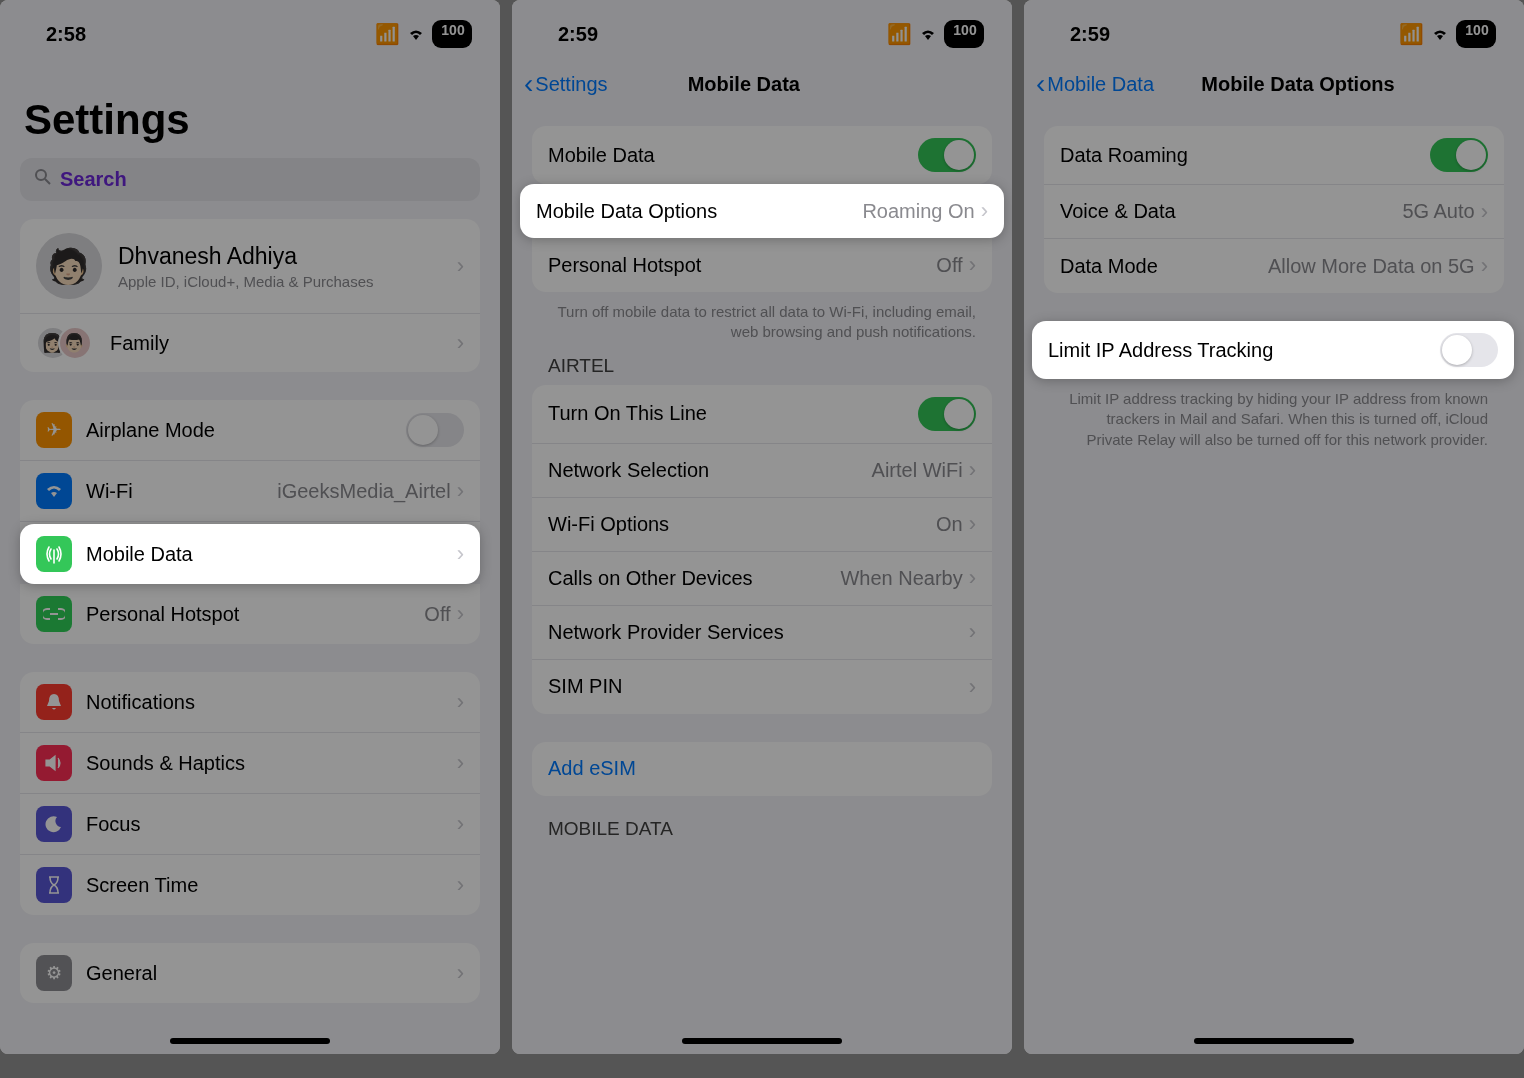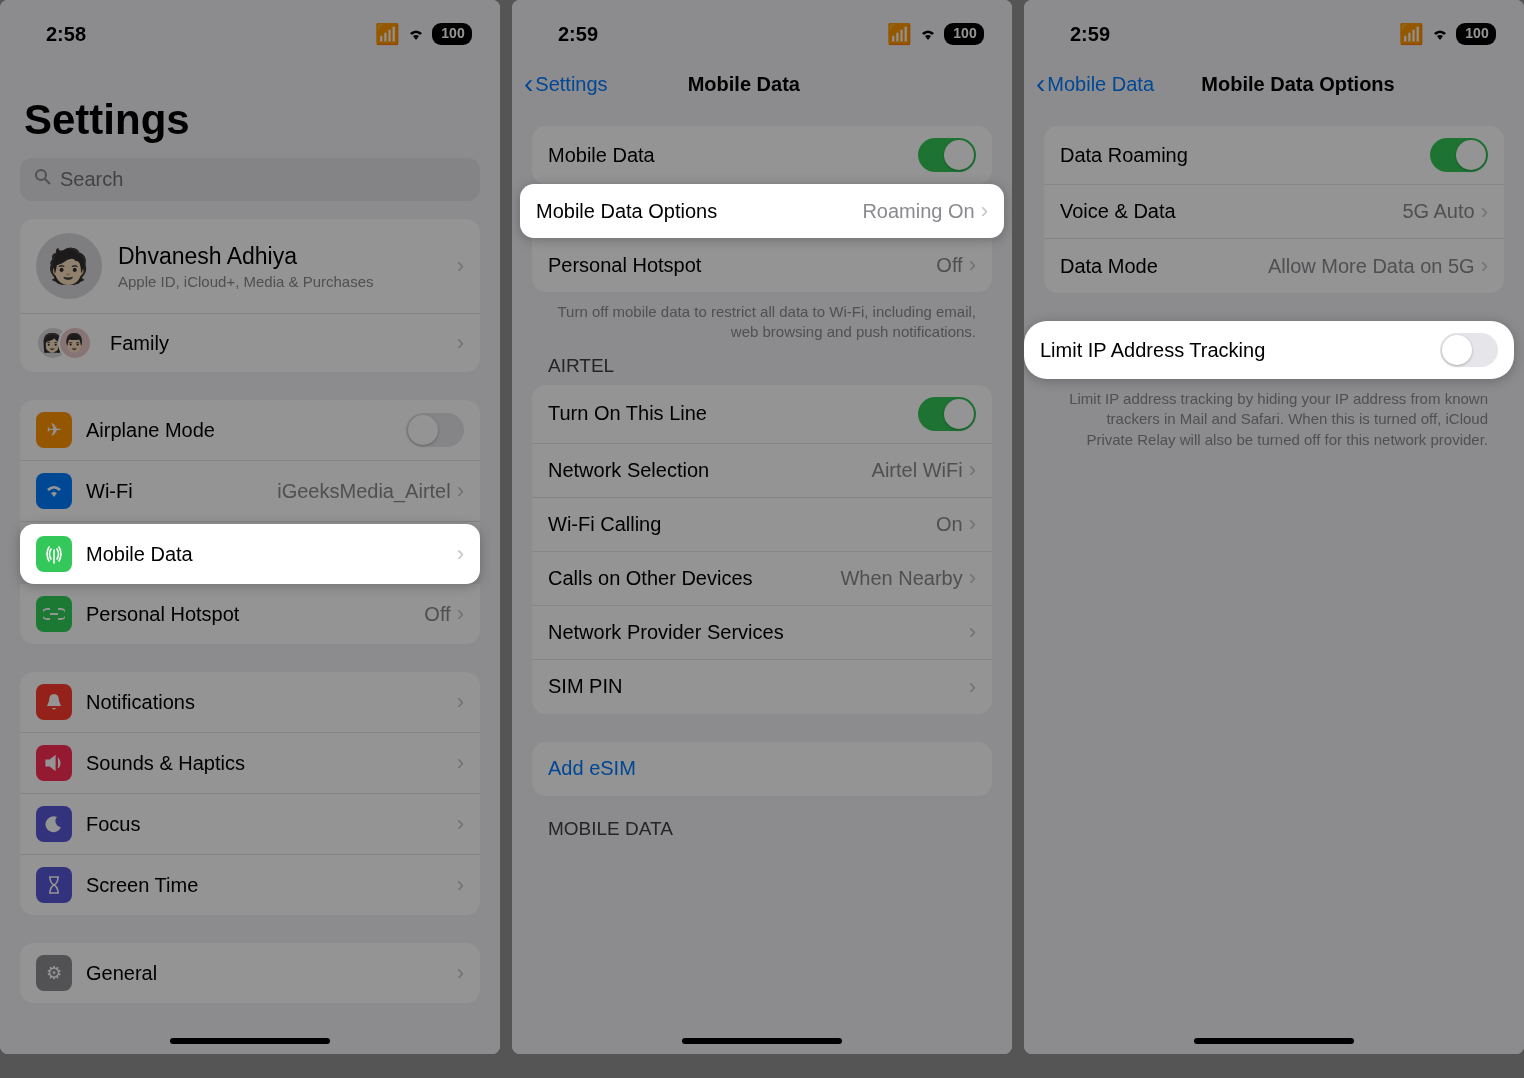--- a/index.html
+++ b/index.html
@@ -33,40 +33,40 @@
     justify-content: space-between;
     align-items: center;
     padding: 18px 28px 6px 46px;
     font-size: 20px;
     font-weight: 600;
     height: 56px;
   }
   .status-right { display:flex; align-items:center; gap:6px; }
   .battery-pill {
     background:#000; color:#fff; border-radius:9px;
-    font-size:14px; font-weight:700; padding:2px 6px 4px 8px;
+    font-size:14px; font-weight:700; padding:2px 6px 10px 8px;
     display:inline-flex; align-items:center; min-width:40px; justify-content:center;
   }
   
   .nav-bar {
     display:flex; align-items:center; height:56px;
     padding: 0 12px;
     font-size:20px;
   }
   .nav-back { color:#007aff; display:flex; align-items:center; font-size:20px;}
   .nav-back .chev { font-size:28px; font-weight:500; margin-right:2px; line-height:1;}
   .nav-title { flex:1; text-align:center; font-weight:600; font-size:20px;}
   .nav-spacer { width:120px; }
   
   .big-title { font-size:42px; font-weight:700; padding: 40px 0 14px 24px; }
   
   .search-box {
     margin: 0 20px 18px; background:#e3e3e9; border-radius:12px;
     padding: 10px 14px; display:flex; align-items:center; gap:8px;
-    color:#737373; font-size:20px;
+    color:#6d28d9; font-size:20px;font-weight:bold;
   }
   
   .group {
     margin: 0 20px 28px; background:#fff; border-radius:14px;
     overflow:hidden;
   }
   .row {
     display:flex; align-items:center; padding:12px 16px;
     min-height:54px; position:relative;
     border-bottom:1px solid #e5e5ea;
@@ -347,21 +347,21 @@
         <div class="toggle on">
             <div class="knob"></div>
           </div>
       </div>
       <div class="row">
         <div class="label">Network Selection</div>
         <div class="value">Airtel WiFi</div>
         <span class="chev-r">›</span>
       </div>
       <div class="row">
-        <div class="label">Wi-Fi Calling</div>
+        <div class="label">Wi-Fi Options</div>
         <div class="value">On</div>
         <span class="chev-r">›</span>
       </div>
       <div class="row">
         <div class="label">Calls on Other Devices</div>
         <div class="value">When Nearby</div>
         <span class="chev-r">›</span>
       </div>
       <div class="row">
         <div class="label">Network Provider Services</div>
@@ -419,21 +419,21 @@
         <div class="value">5G Auto</div>
         <span class="chev-r">›</span>
       </div>
       <div class="row">
         <div class="label">Data Mode</div>
         <div class="value">Allow More Data on 5G</div>
         <span class="chev-r">›</span>
       </div>
     </div>
 
-    <div class="highlight" style="margin: 6px 10px 10px 0; border-radius: 23px;">
+    <div class="highlight" style="margin: 6px 10px 10px 8px;">
       <div class="row">
         <div class="label">Limit IP Address Tracking</div>
         <div class="toggle">
             <div class="knob"></div>
           </div>
       </div>
     </div>
     <div class="footer-text" style="margin-top:0">Limit IP address tracking by hiding your IP address from known trackers in Mail and Safari. When this is turned off, iCloud Private Relay will also be turned off for this network provider.</div>
   </div>
   <div class="dim-overlay"></div>

